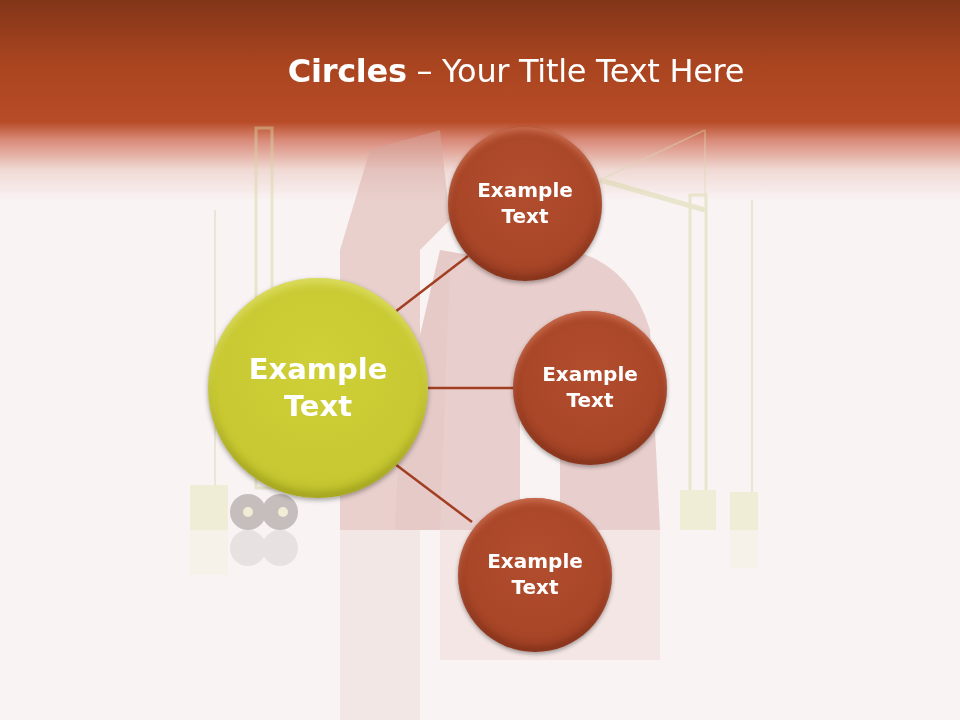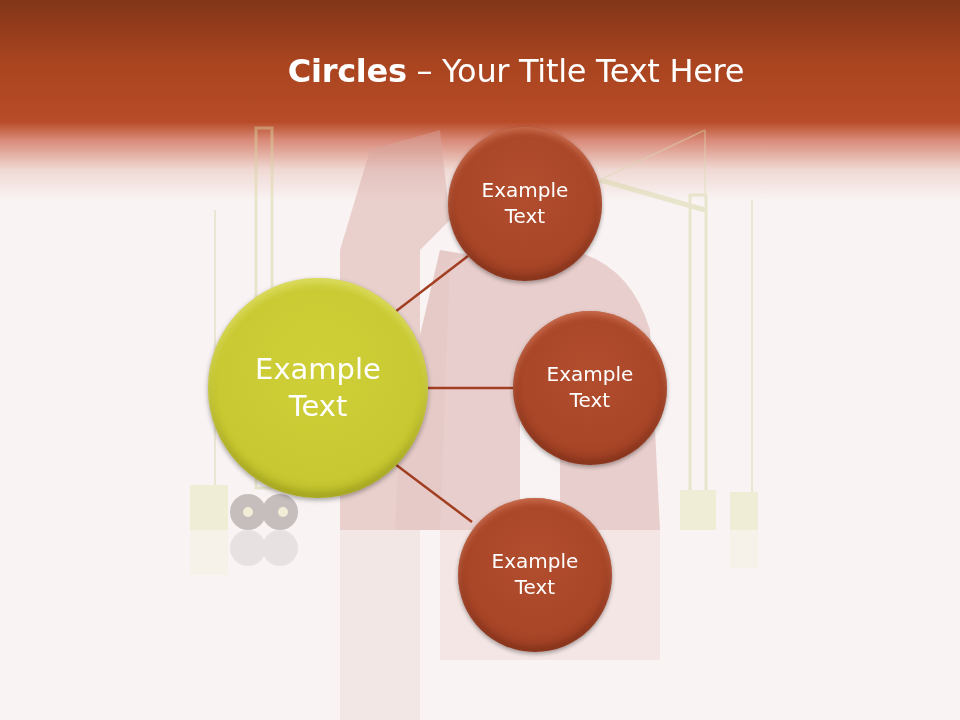--- a/index.html
+++ b/index.html
@@ -10,21 +10,21 @@
   .title b { font-weight: bold; }
   .bg-art { position: absolute; left: 0; top: 0; width: 960px; height: 720px; }
   .connector { position: absolute; left: 0; top: 0; width: 960px; height: 720px; }
   .circle { position: absolute; border-radius: 50%; display: flex; align-items: center; justify-content: center; text-align: center; color: #fff; line-height: 1.28; }
   .circle.small { width: 154px; height: 154px; font-size: 20px;
     background: radial-gradient(circle at 50% 40%, #b24e2e 0%, #a94628 60%, #9a3d22 88%, #c86848 100%);
     box-shadow: inset 0 4px 6px rgba(230,140,110,0.55), inset 0 -5px 8px rgba(90,30,15,0.45), 0 2px 4px rgba(0,0,0,0.35); }
   .circle.big { width: 220px; height: 220px; font-size: 29px;
     background: radial-gradient(circle at 50% 40%, #cfcf38 0%, #c8c832 65%, #bcbc2a 90%, #e0e05a 100%);
     box-shadow: inset 0 5px 8px rgba(240,240,140,0.55), inset 0 -6px 9px rgba(120,120,10,0.45), 0 2px 5px rgba(0,0,0,0.35); }
-  .circle span { display: block; }
+  .circle span { display: block; font-weight: bold; }
 </style>
 </head>
 <body>
 
 <div class="slide">
 
   <svg class="bg-art" viewBox="0 0 960 720">
     <g opacity="0.45">
 
       <rect x="256" y="128" width="16" height="360" fill="none" stroke="#d6d6a0" stroke-width="3"></rect>

